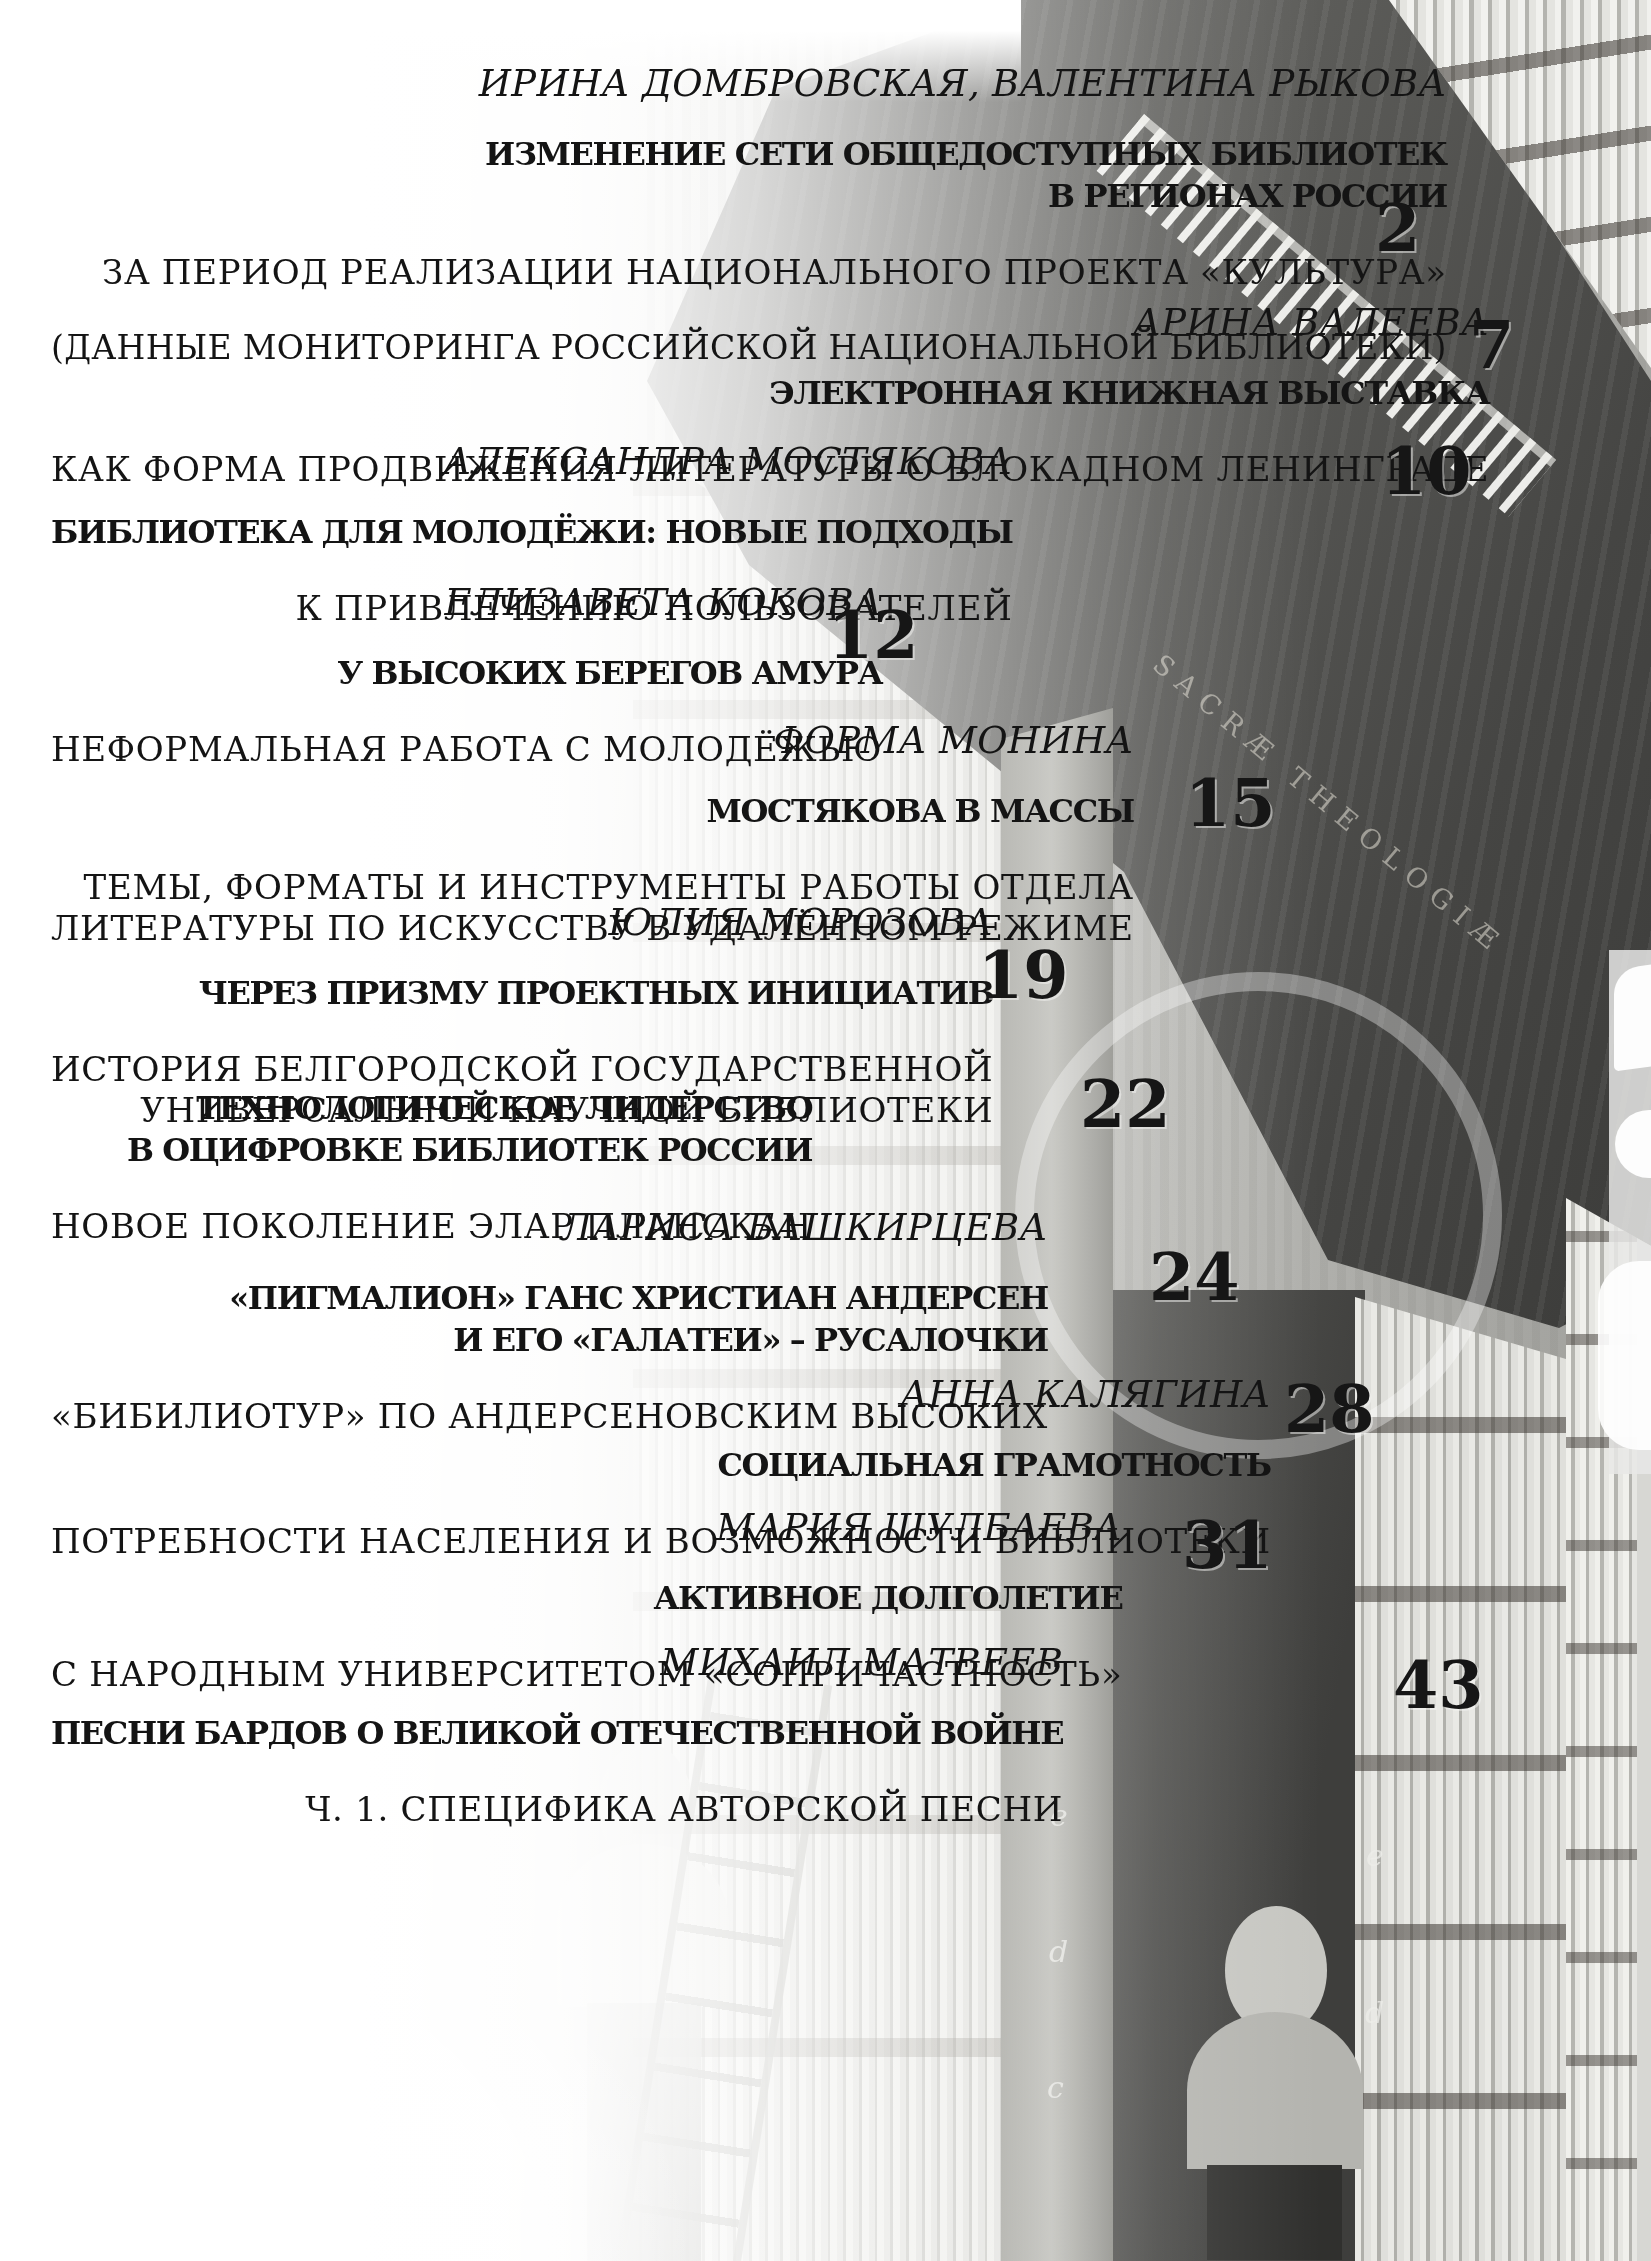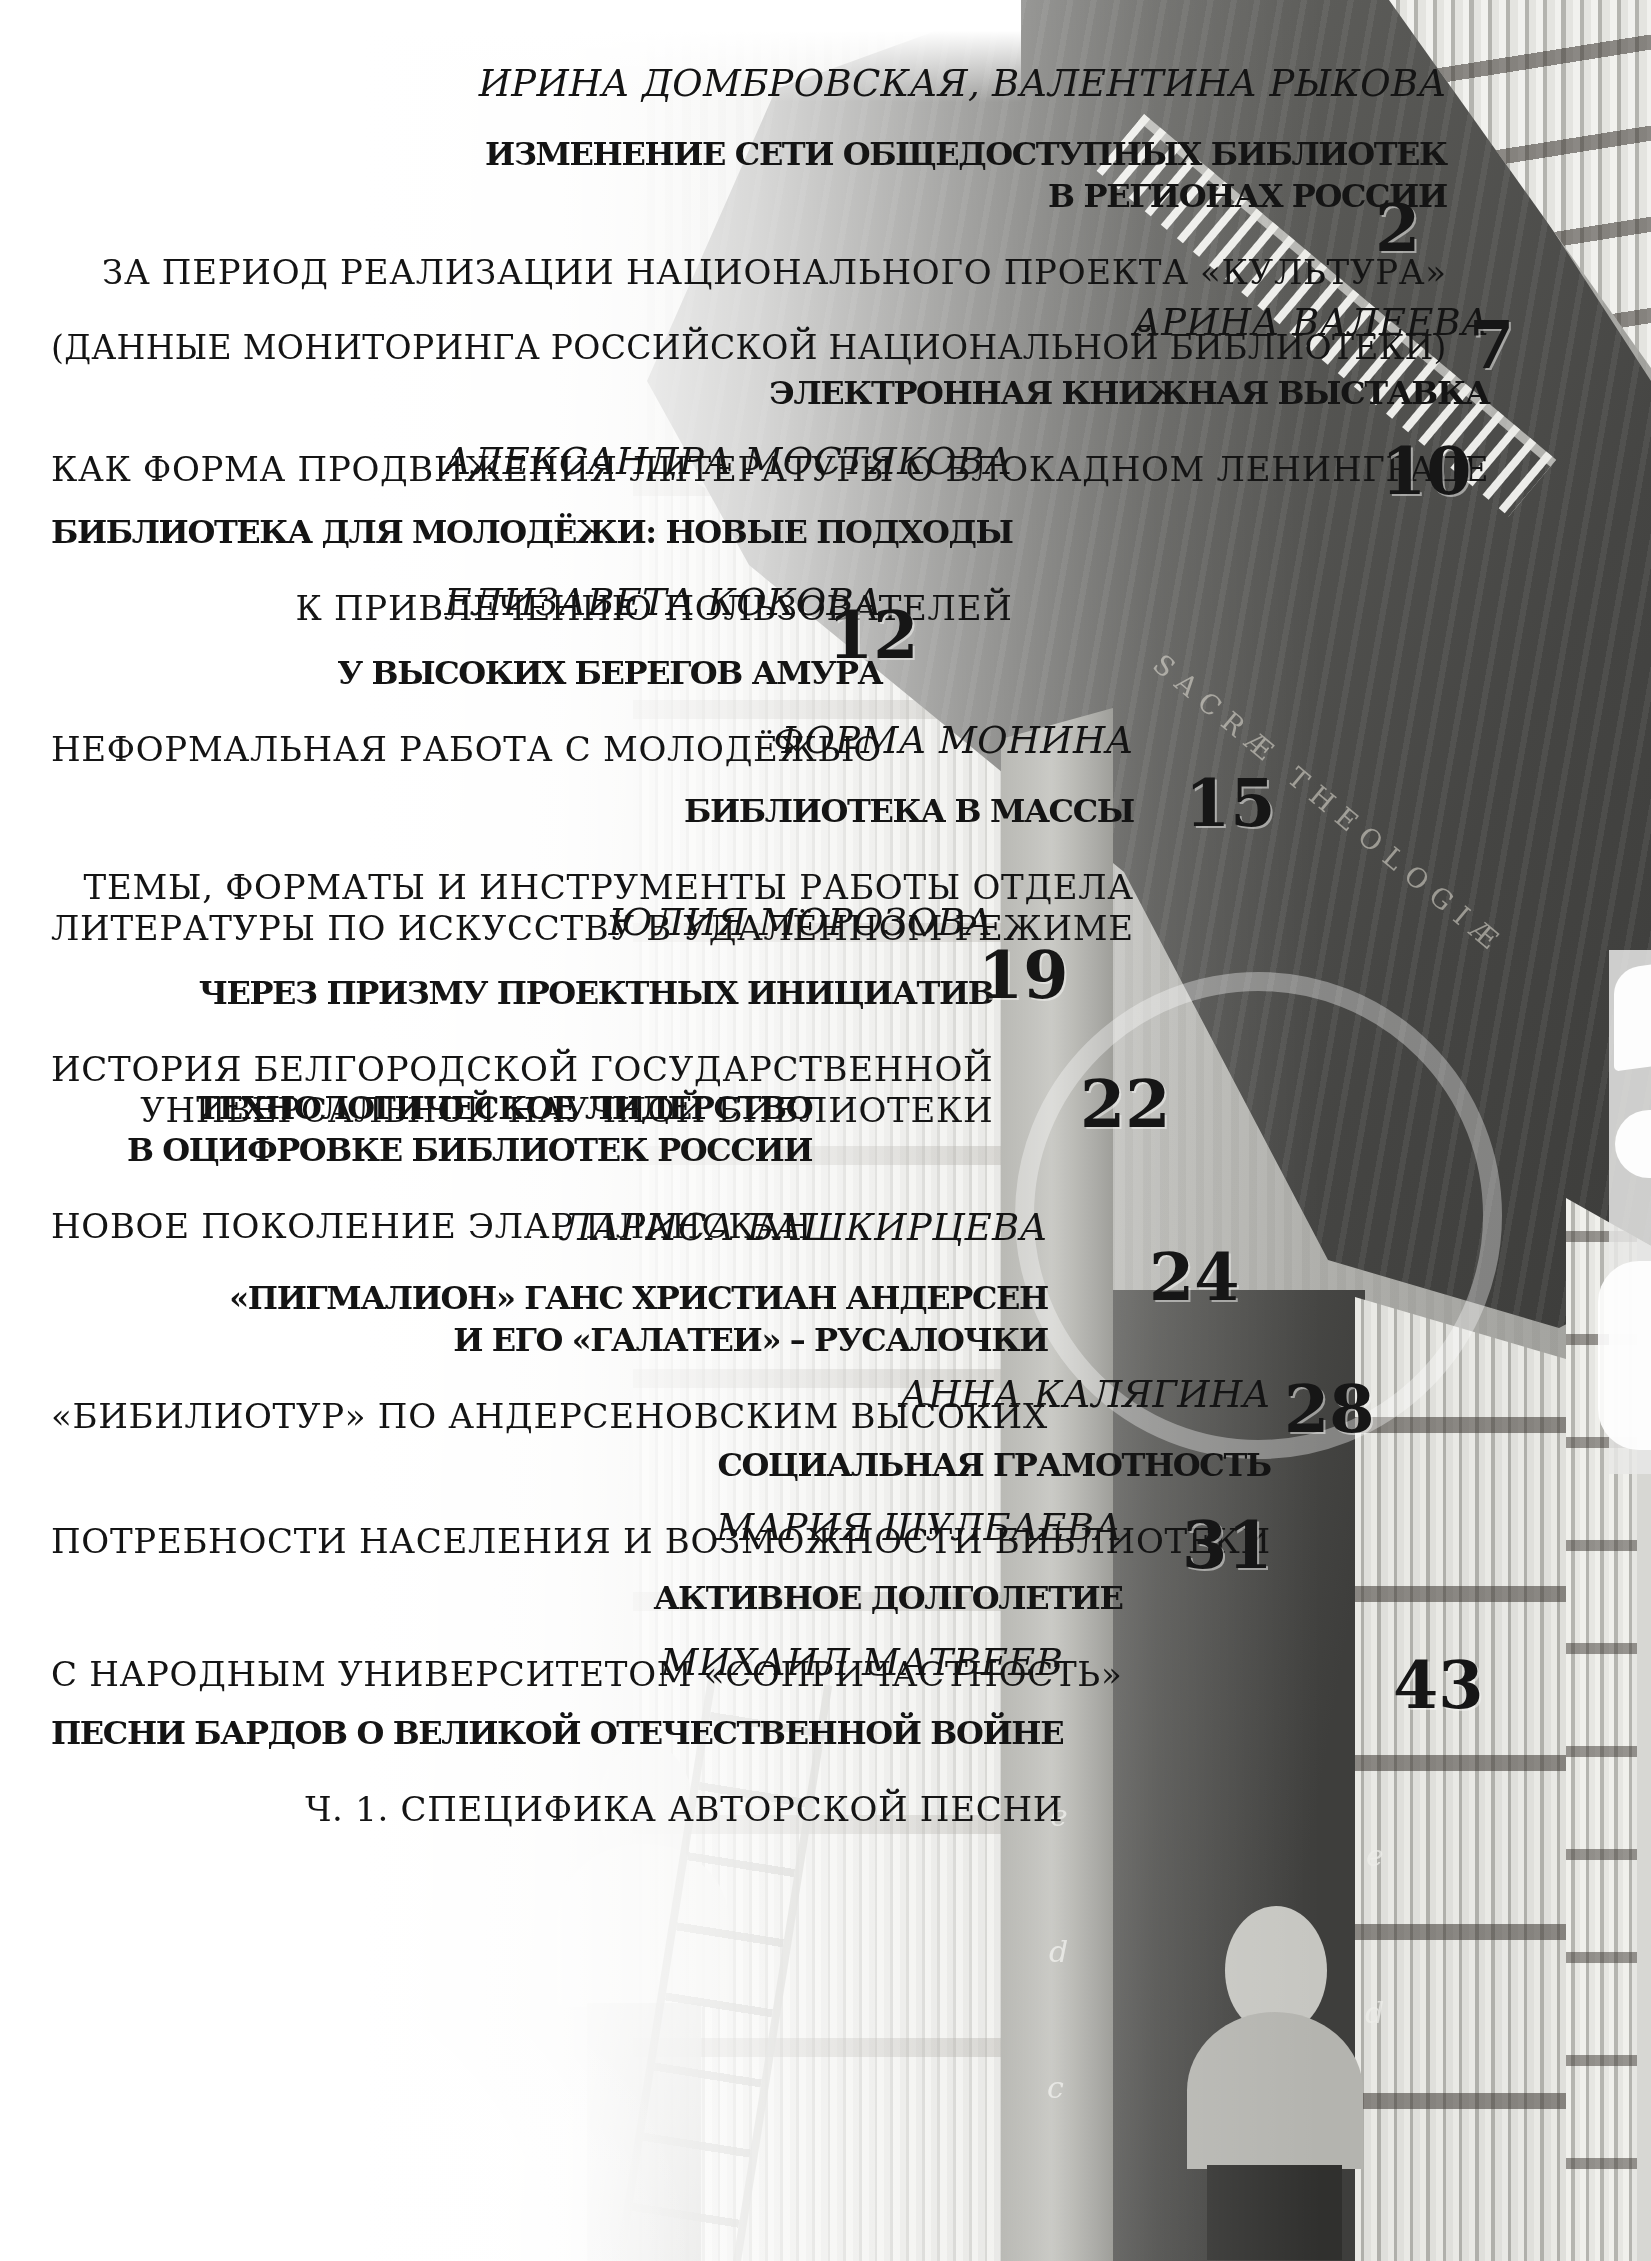--- a/index.html
+++ b/index.html
@@ -215,21 +215,21 @@
       <div class="pagenum pn-2">10</div>
       <div class="entry entry-3">
       <div class="authors">ЕЛИЗАВЕТА КОКОВА</div>
       <div class="title">У ВЫСОКИХ БЕРЕГОВ АМУРА</div>
       <div class="subtitle">НЕФОРМАЛЬНАЯ РАБОТА С МОЛОДЁЖЬЮ</div>
       
     </div>
       <div class="pagenum pn-3">12</div>
       <div class="entry entry-4">
       <div class="authors">ФОРМА МОНИНА</div>
-      <div class="title">БИБЛИОТЕКА В МАССЫ</div>
+      <div class="title">МОСТЯКОВА В МАССЫ</div>
       <div class="subtitle">ТЕМЫ, ФОРМАТЫ И ИНСТРУМЕНТЫ РАБОТЫ ОТДЕЛА
 ЛИТЕРАТУРЫ ПО ИСКУССТВУ В УДАЛЁННОМ РЕЖИМЕ</div>
       
     </div>
       <div class="pagenum pn-4">15</div>
       <div class="entry entry-5">
       <div class="authors">ЮЛИЯ МОРОЗОВА</div>
       <div class="title">ЧЕРЕЗ ПРИЗМУ ПРОЕКТНЫХ ИНИЦИАТИВ</div>
       <div class="subtitle">ИСТОРИЯ БЕЛГОРОДСКОЙ ГОСУДАРСТВЕННОЙ
 УНИВЕРСАЛЬНОЙ НАУЧНОЙ БИБЛИОТЕКИ</div>

